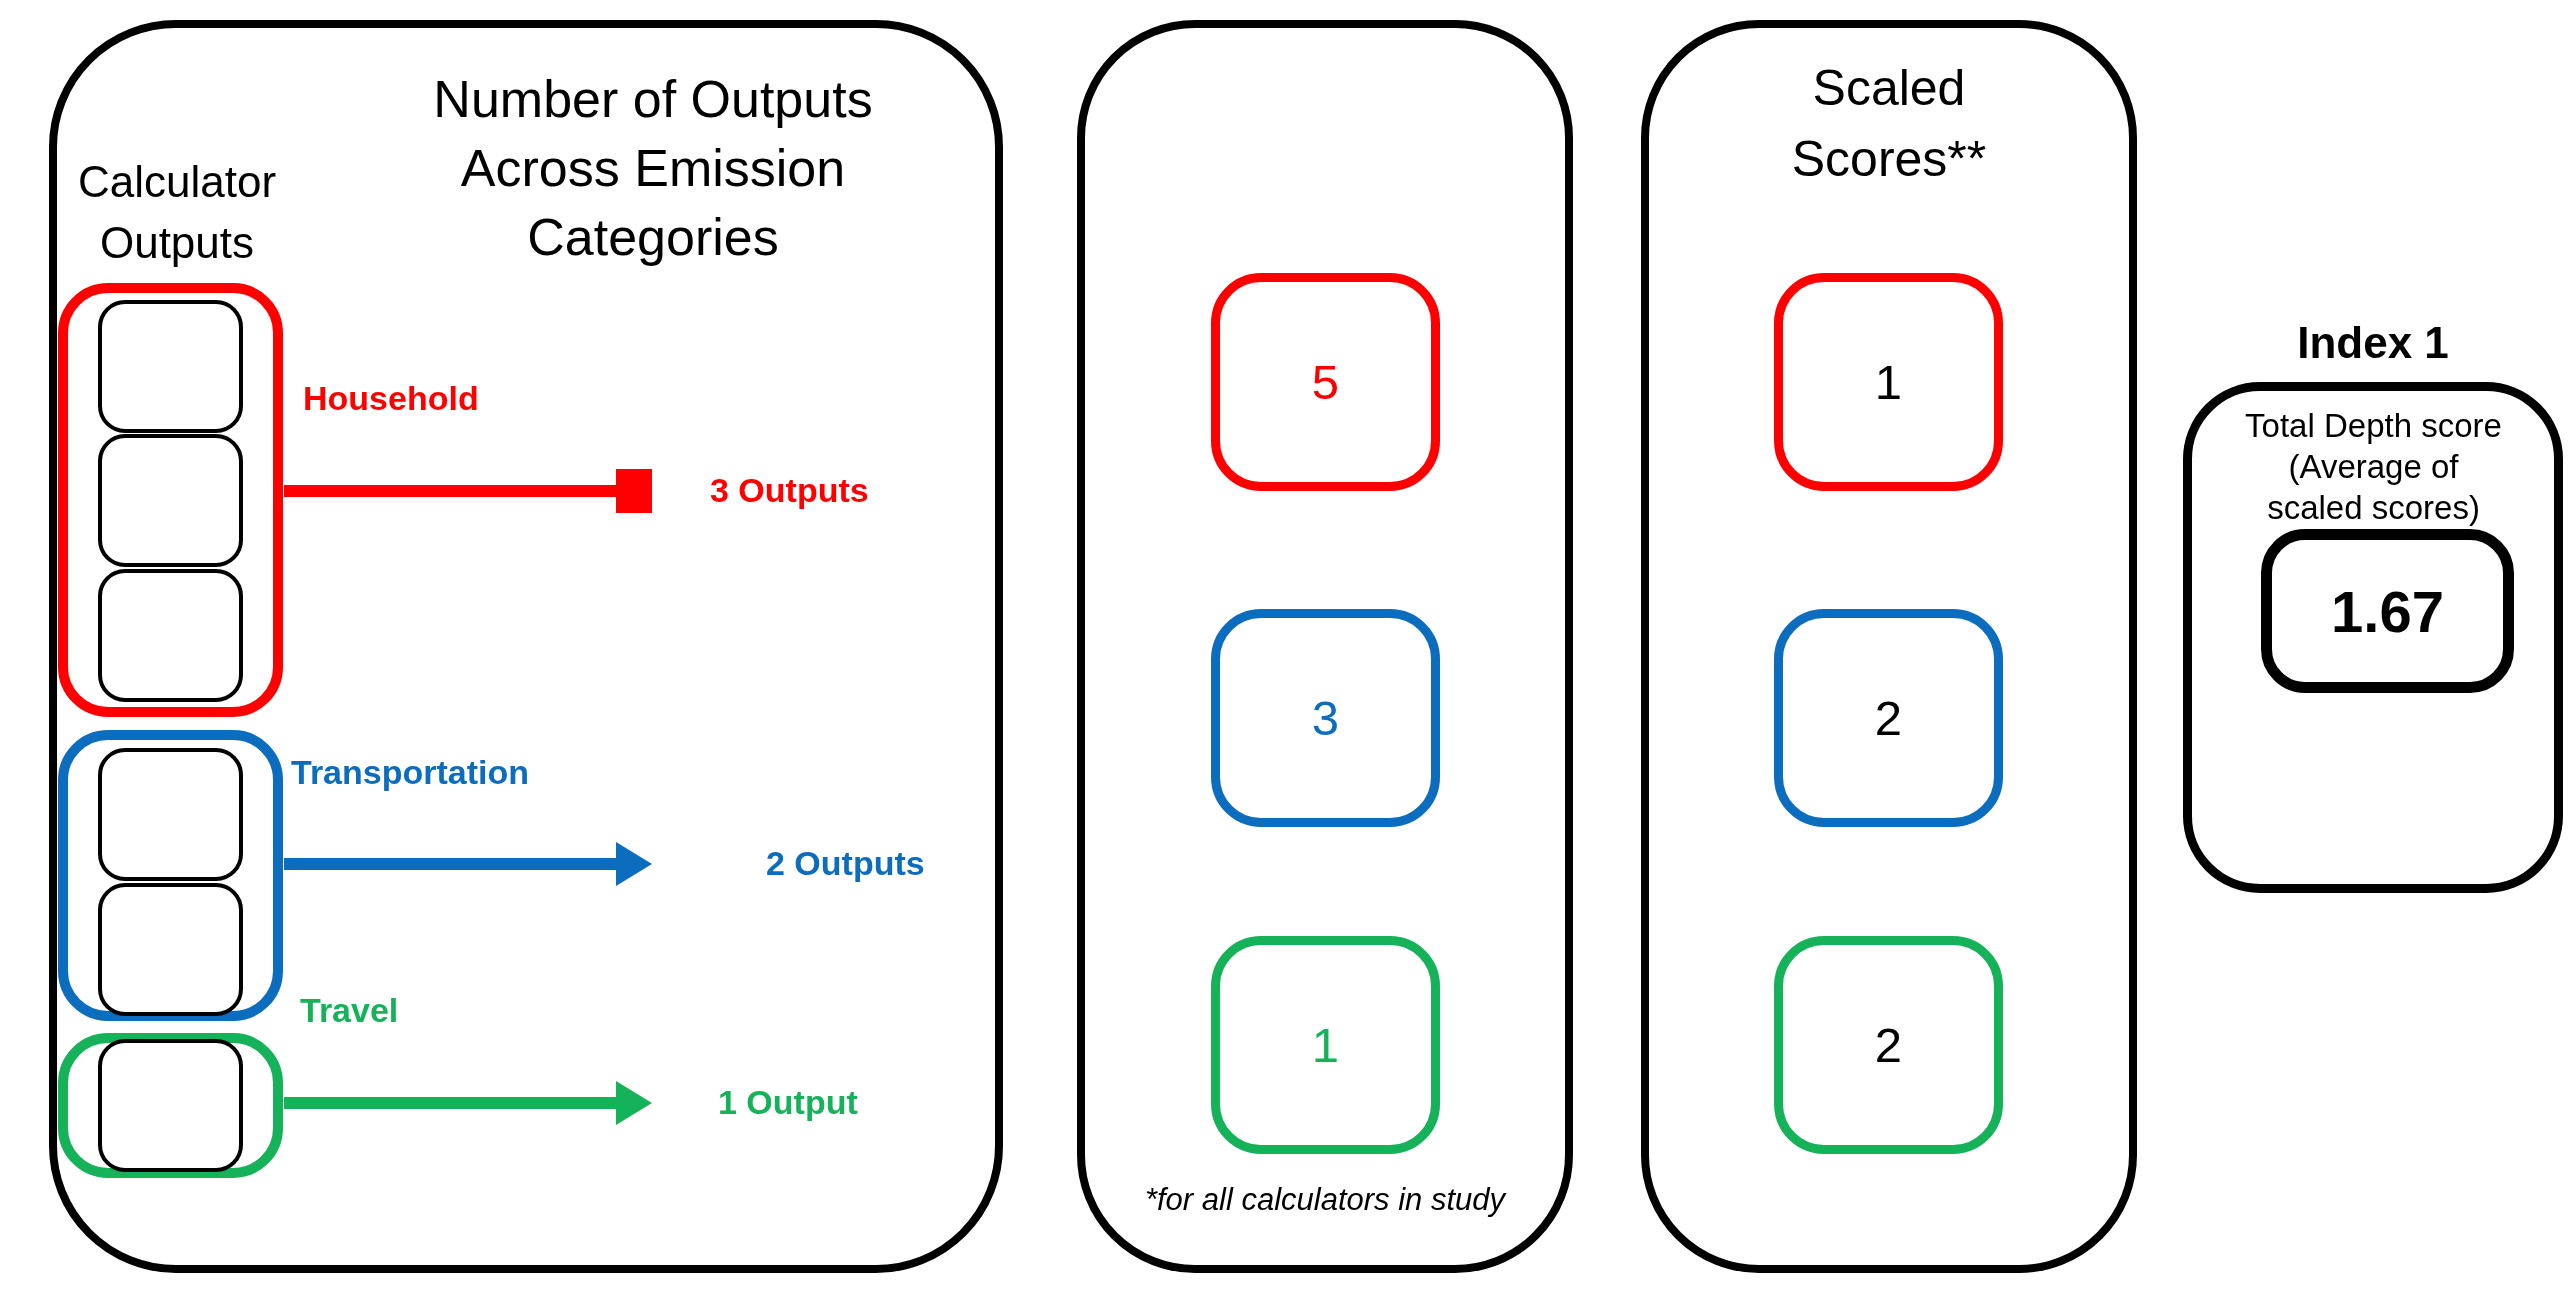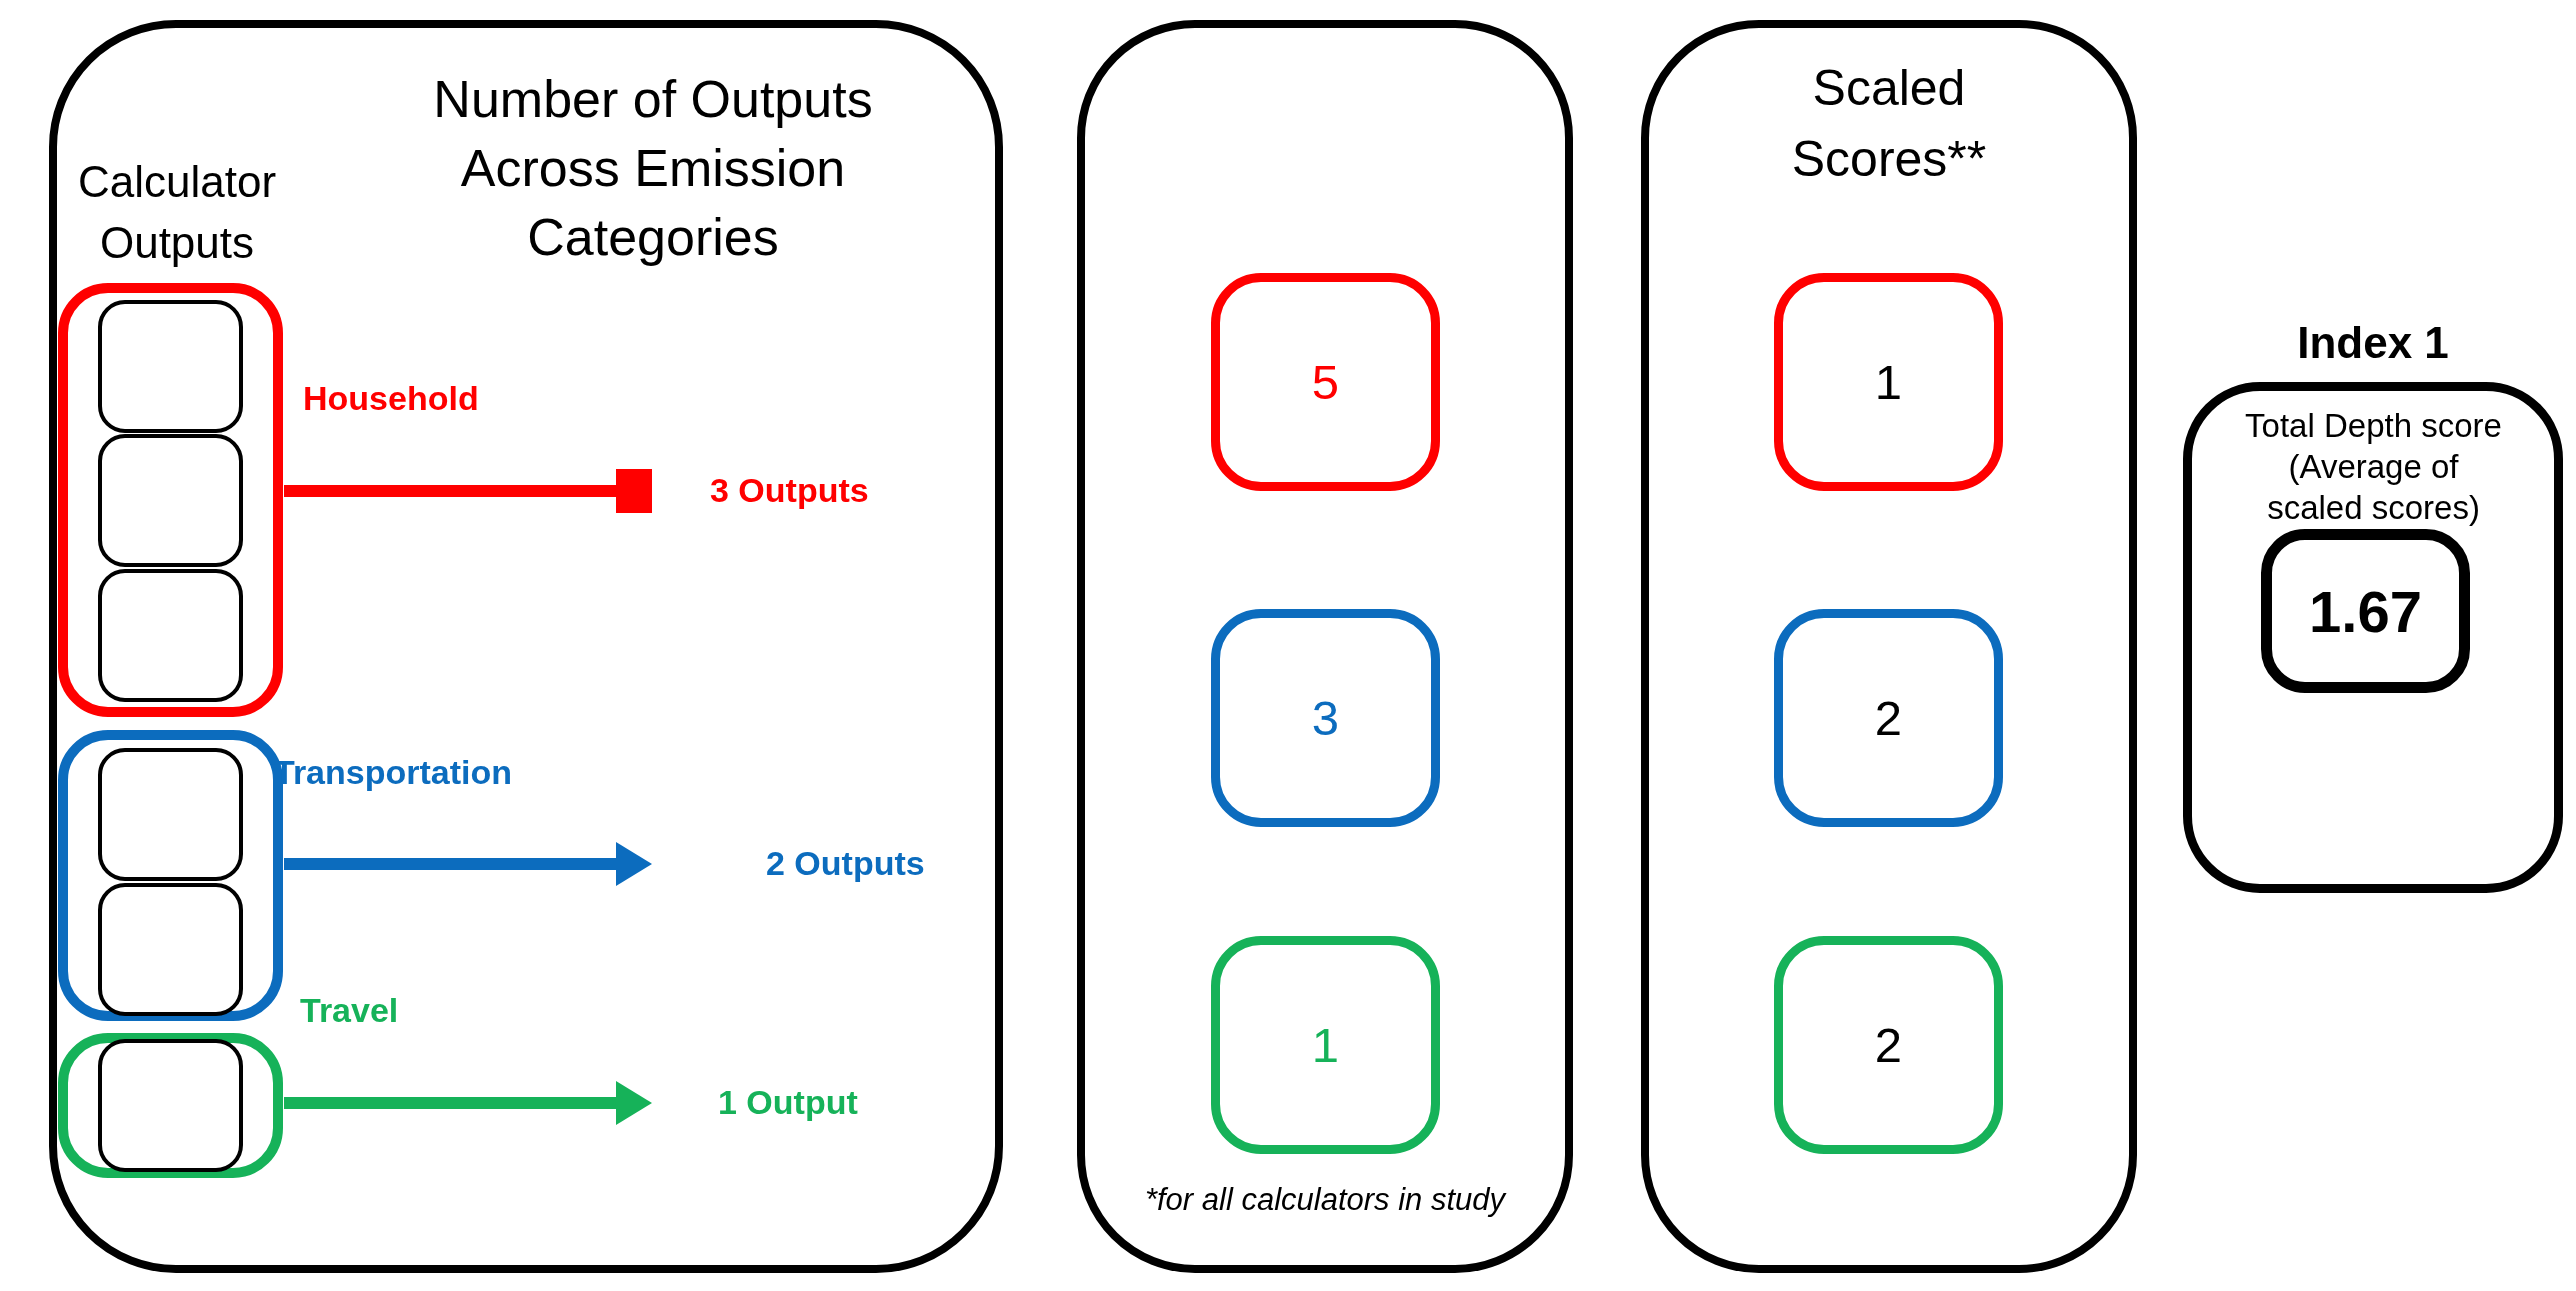--- a/index.html
+++ b/index.html
@@ -72,21 +72,21 @@
   <div class="obox" style="left:98px;top:569px;"></div>
 
   <div class="group stroke-blue" style="left:58px;top:730px;width:225px;height:291px;"></div>
   <div class="obox" style="left:98px;top:748px;"></div>
   <div class="obox" style="left:98px;top:883px;"></div>
 
   <div class="group stroke-green" style="left:58px;top:1033px;width:225px;height:145px;"></div>
   <div class="obox" style="left:98px;top:1039px;"></div>
 
   <div class="label text-red" style="left:303px;top:374px;">Household</div>
-  <div class="label text-blue" style="left:274px;top:748px;">Transportation</div>
+  <div class="label text-blue" style="left:291px;top:748px;">Transportation</div>
   <div class="label text-green" style="left:300px;top:986px;">Travel</div>
 
   <div class="arrow-line bg-red" style="left:284px;top:485px;width:334px;"></div>
   <div class="arrow-head stroke-red" style="left:616px;top:469px;border-left-color:var(--red);"></div>
 
   <div class="arrow-line bg-blue" style="left:284px;top:858px;width:334px;"></div>
   <div class="arrow-head" style="left:616px;top:842px;border-left-color:var(--blue);"></div>
 
   <div class="arrow-line bg-green" style="left:284px;top:1097px;width:334px;"></div>
   <div class="arrow-head" style="left:616px;top:1081px;border-left-color:var(--green);"></div>
@@ -126,18 +126,18 @@
   </div>
 
   <div class="title" style="left:2183px;top:318px;width:380px;font-size:44px;font-weight:bold;">Index 1</div>
 
   <div class="abs" style="left:2183px;top:382px;width:380px;height:511px;border:9px solid var(--black);border-radius:77px;background:#fff;box-sizing:border-box;"></div>
 
   <div class="title" style="left:2200px;top:405px;width:347px;font-size:33px;line-height:41px;">Total Depth score
 (Average of
 scaled scores)</div>
 
-  <div class="abs" style="left:2261px;top:529px;width:209px;height:164px;border:11.8px solid var(--black);border-radius:44px;background:#fff;box-sizing:border-box;display:flex;align-items:center;justify-content:center;font-size:58px;font-weight:bold;">
+  <div class="abs" style="left:2261px;top:529px;width:253px;height:164px;border:11.8px solid var(--black);border-radius:44px;background:#fff;box-sizing:border-box;display:flex;align-items:center;justify-content:center;font-size:58px;font-weight:bold;">
     <span>1.67</span>
   </div>
 
 </div>
 
 
 </body></html>

